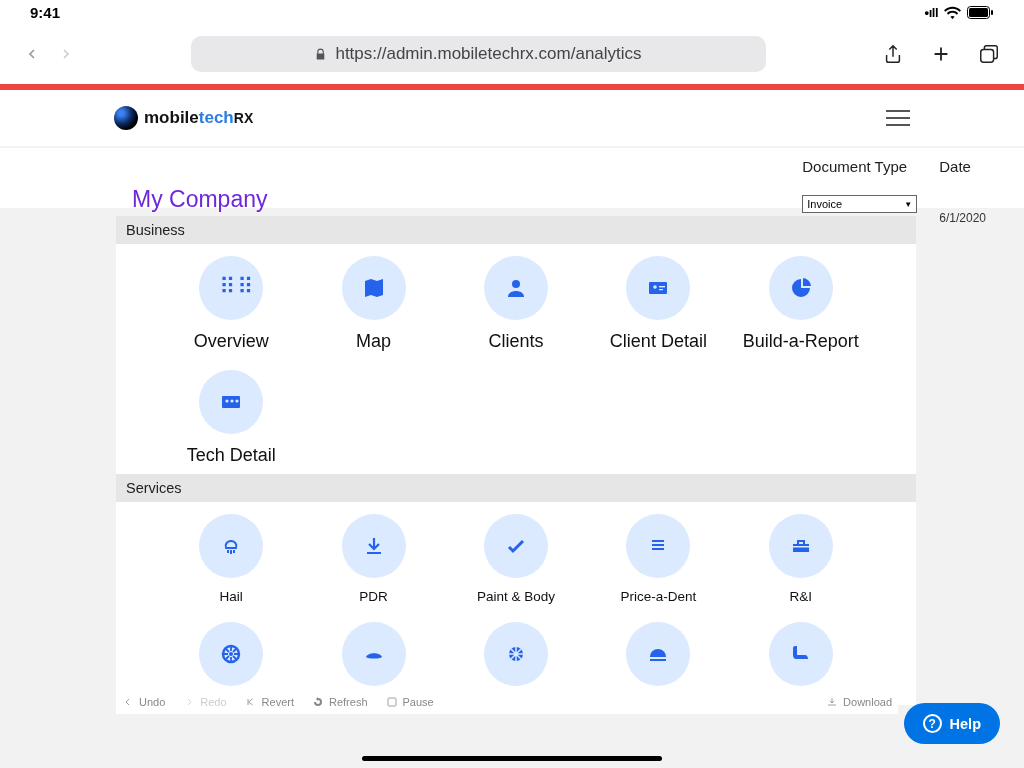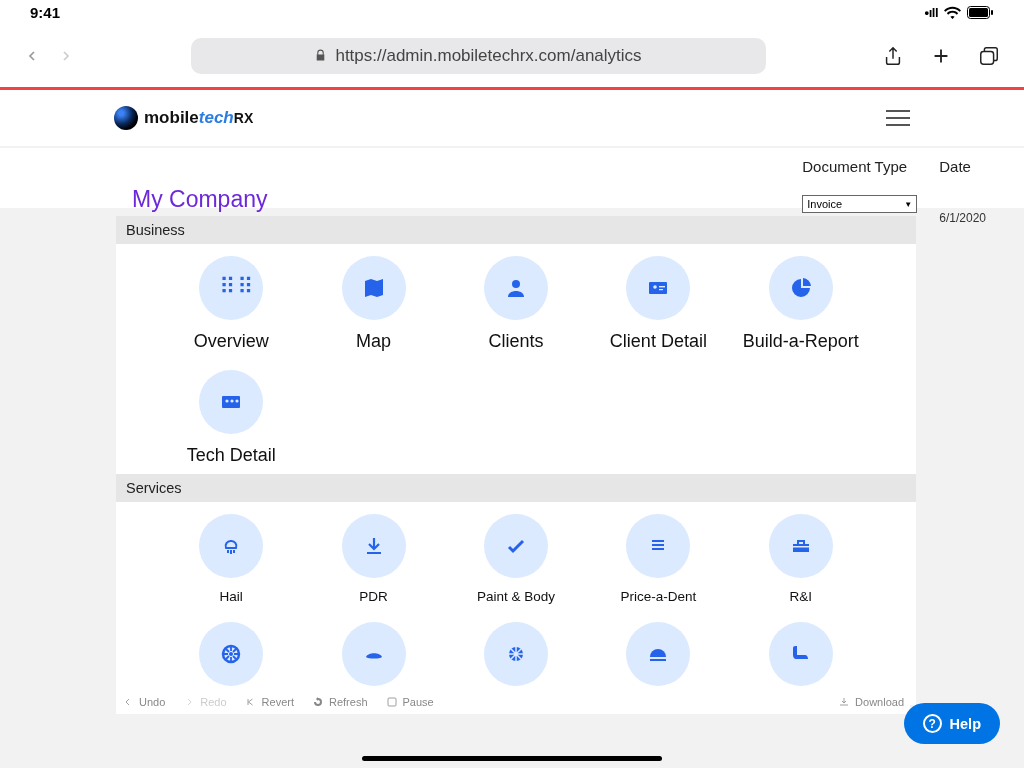--- a/index.html
+++ b/index.html
@@ -17,21 +17,21 @@
   justify-content: space-between;
   align-items: center;
   padding: 0 30px;
   font-size: 15px;
   font-weight: 600;
   color: #000;
 }
 .status-right { display: flex; gap: 6px; align-items: center; font-size: 13px; letter-spacing: -0.5px; }
 .browser-chrome {
   height: 66px;
-  border-bottom: 3px solid #ef4444;
+  border-bottom: 6px solid #ef4444;
   display: flex;
   align-items: center;
   padding: 0 24px;
   gap: 14px;
 }
 .nav-arrows { display: flex; gap: 18px; }
 .chev { width: 16px; height: 16px; color: #999; stroke-width: 2.5; }
 .url-bar {
   flex: 1;
   max-width: 575px;
@@ -57,21 +57,21 @@
   padding: 0 114px 0 114px;
   background: #fff;
 }
 .logo { display: flex; align-items: center; gap: 6px; font-size: 17px; font-weight: 700; }
 .logo-ball {
   width: 24px; height: 24px; border-radius: 50%;
   background: radial-gradient(circle at 30% 30%, #3b82f6 10%, #0a2a5e 45%, #000 70%);
   position: relative;
 }
 .logo-mobile { color: #111; margin-top: 15px; }
-.logo-tech { color: #2b7de1; font-style: italic; }
+.logo-tech { color: #2b7de1; }
 .logo-rx { color: #111; font-size: 14px; }
 .hamburger { width: 24px; color: #555; }
 .hamburger div { height: 2px; background: currentColor; margin: 5px 0; }
 .content {
   background: #f2f2f2;
   height: calc(768px - 24px - 66px - 56px);
   padding-top: 2px;
   position: relative;
 }
 .top-row {
@@ -112,21 +112,21 @@
 .tile-circle {
   width: 64px; height: 64px; border-radius: 50%;
   background: #dbeafe;
   display: flex; align-items: center; justify-content: center;
 }
 .tile-circle svg, .tile-circle .glyph { color: #2563eb; width: 24px; height: 24px; fill: currentColor; }
 .glyph { font-size: 22px; line-height: 1; }
 .tile-label { font-size: 18px; color: #111; text-align: center; }
 .services .tile-label { font-size: 13.5px; }
 .bottom-bar {
-  position: absolute; bottom: 54px; left: 116px; right: 114px;
+  position: absolute; bottom: 54px; left: 116px; right: 126px;
   height: 24px; display: flex; justify-content: space-between; align-items: center;
   font-size: 11px; color: #888; background: #fff;
   padding: 0 6px;
 }
 .bb-left, .bb-right { display: flex; gap: 18px; align-items: center; }
 .bb-item { display: flex; align-items: center; gap: 5px; }
 .bb-item svg { width: 12px; height: 12px; stroke: currentColor; fill: none; stroke-width: 1.6; }
 .help-pill {
   position: absolute; right: 24px; bottom: 24px;
   background: #0074e4; color: #fff;

